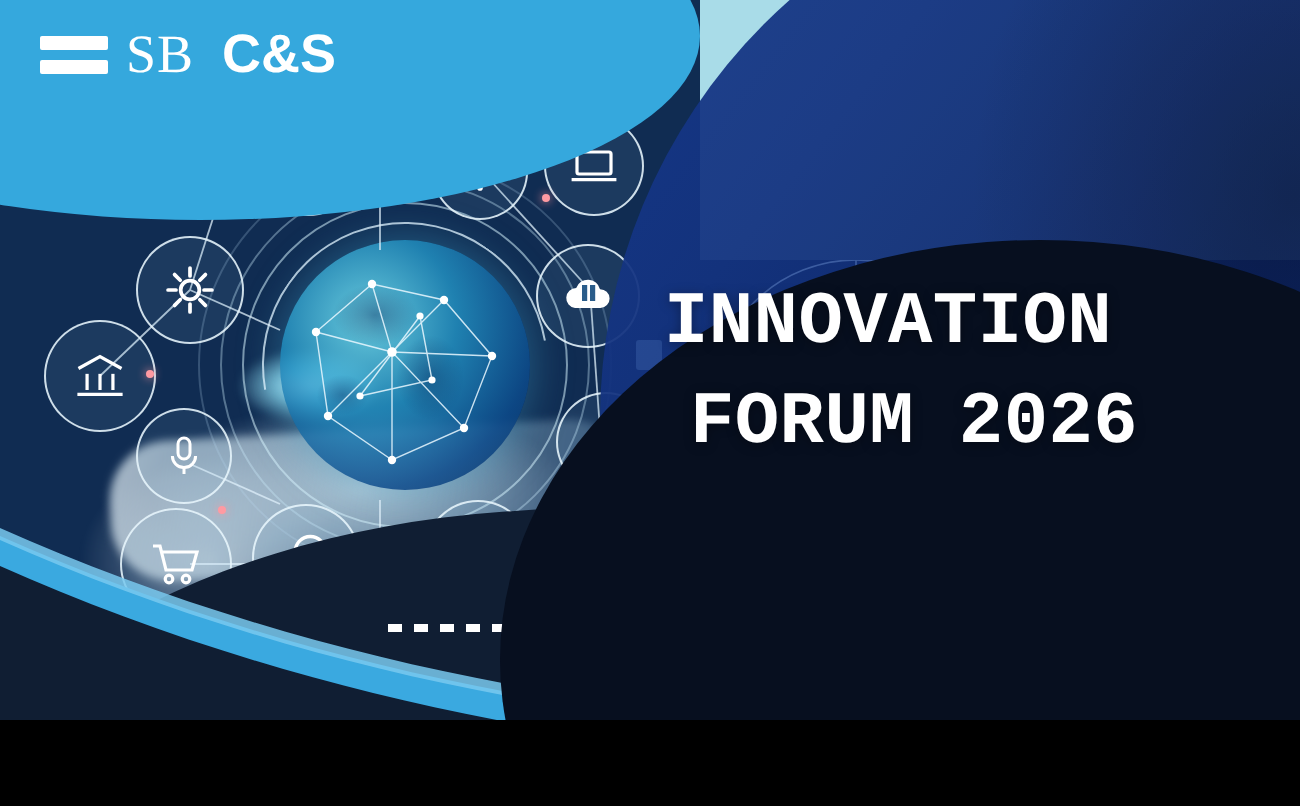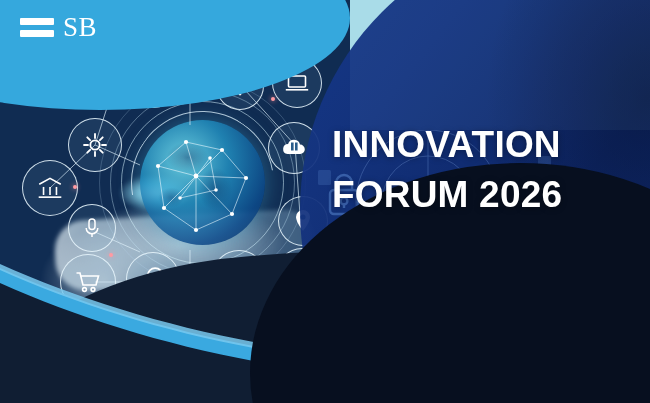--- a/index.html
+++ b/index.html
@@ -1,17 +1,17 @@
 <!DOCTYPE html>
 <html><head>
 <meta charset="utf-8">
 <style>
   html,body{margin:0;padding:0;background:#000;}
   #stage{
-    position:relative;width:650px;height:403px;overflow:hidden;
+    position:relative;width:650px;height:360px;overflow:hidden;
     font-family:"Liberation Sans",sans-serif;
     background:#0b2340;
   }
   #stage *{box-sizing:border-box;}
 
   
   .photo-base{position:absolute;inset:0;
     background:
       radial-gradient(ellipse 240px 190px at 195px 205px, rgba(150,205,225,.70) 0%, rgba(110,165,195,.40) 42%, rgba(40,80,120,0) 72%),
       radial-gradient(ellipse 150px 120px at 120px 250px, rgba(205,225,235,.55) 0%, rgba(120,160,190,.18) 55%, rgba(0,0,0,0) 80%),
@@ -87,25 +87,25 @@
     background:repeating-linear-gradient(to right,#cfe6ff 0 5px,rgba(255,255,255,0) 5px 11px);}
 
   
   .logo{position:absolute;left:20px;top:12px;display:flex;align-items:center;gap:9px;}
   .logo-bars{display:flex;flex-direction:column;gap:5px;}
   .logo-bars i{display:block;width:34px;height:7px;background:#fff;border-radius:1px;}
   .logo-sb{color:#fff;font-family:"Liberation Serif",serif;font-size:27px;letter-spacing:.5px;}
   .logo-cs{color:#fff;font-size:27px;font-weight:bold;letter-spacing:0px;margin-left:5px;}
 
   
-  .headline{position:absolute;left:332px;top:124px;width:300px;}
+  .headline{position:absolute;left:332px;top:142px;width:300px;font-family:Liberation Mono, monospace;}
   .h-line1,.h-line2{color:#fff;font-weight:bold;font-size:37px;line-height:1.12;
     letter-spacing:.2px;white-space:nowrap;
     text-shadow:0 1px 6px rgba(0,0,0,.35);}
-  .h-line2{margin-top:9px;}
+  .h-line2{margin-top:9px;margin-left:13px;}
   .h-line3{color:#fff;font-weight:normal;font-size:34px;margin-top:12px;text-align:center;
     letter-spacing:.6px;text-shadow:0 1px 6px rgba(0,0,0,.35);}
 </style>
 </head>
 <body>
 
 <div id="stage">
 
   <div class="photo-base"></div>
   <div class="photo-hand"></div>
@@ -380,20 +380,21 @@
   <svg style="position:absolute;left:-10px;top:-10px;width:360px;height:130px">
     <ellipse cx="110" cy="28" rx="250" ry="92" fill="#35a8dd"></ellipse>
   </svg>
 
   <div class="logo">
     <span class="logo-bars">
       <i></i>
         <i></i>
     </span>
     <span class="logo-sb">SB</span>
+    <span class="logo-cs">C&amp;S</span>
   </div>
 
   <div class="headline">
     <div class="h-line1">INNOVATION</div>
     <div class="h-line2">FORUM 2026</div>
   </div>
 
 </div>
 
 </body></html>

